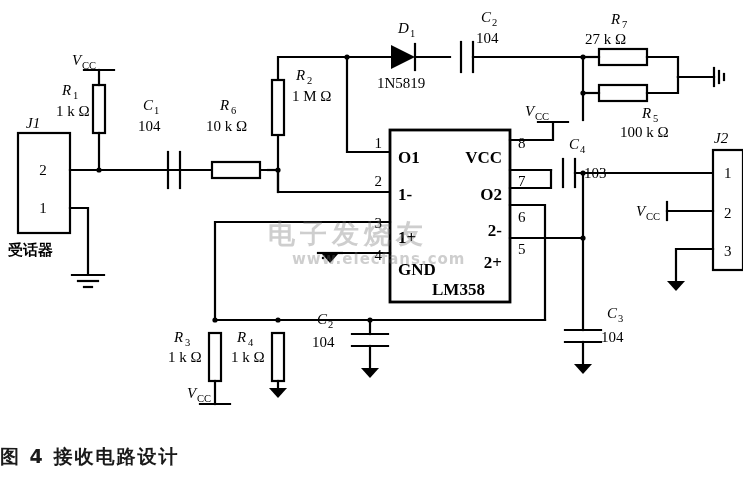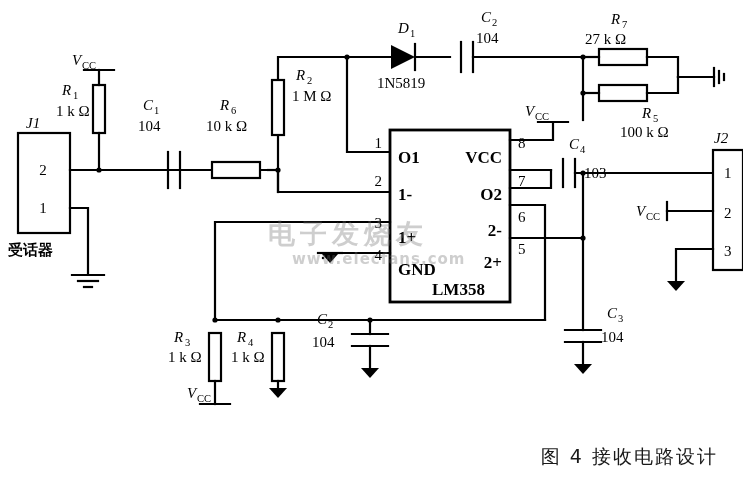--- a/index.html
+++ b/index.html
@@ -78,24 +78,24 @@
     font-family: "DejaVu Sans", "Liberation Sans", sans-serif;
     fill: #000000;
     font-size: 15px;
     font-weight: bold;
   }
   .caption {
     position: absolute;
     left: 0;
     top: 444px;
     width: 718px;
-    text-align: right;
+    text-align: left;
     font-family: "DejaVu Sans", "Liberation Sans", sans-serif;
     font-size: 19px;
-    font-weight: normal;
+    font-weight: bold;
     color: #1a1a1a;
     letter-spacing: 2px;
   }
   .watermark {
     position: absolute;
     pointer-events: none;
     color: rgba(110,110,110,0.34);
     font-family: "DejaVu Sans", "Liberation Sans", sans-serif;
     font-weight: bold;
     white-space: nowrap;

